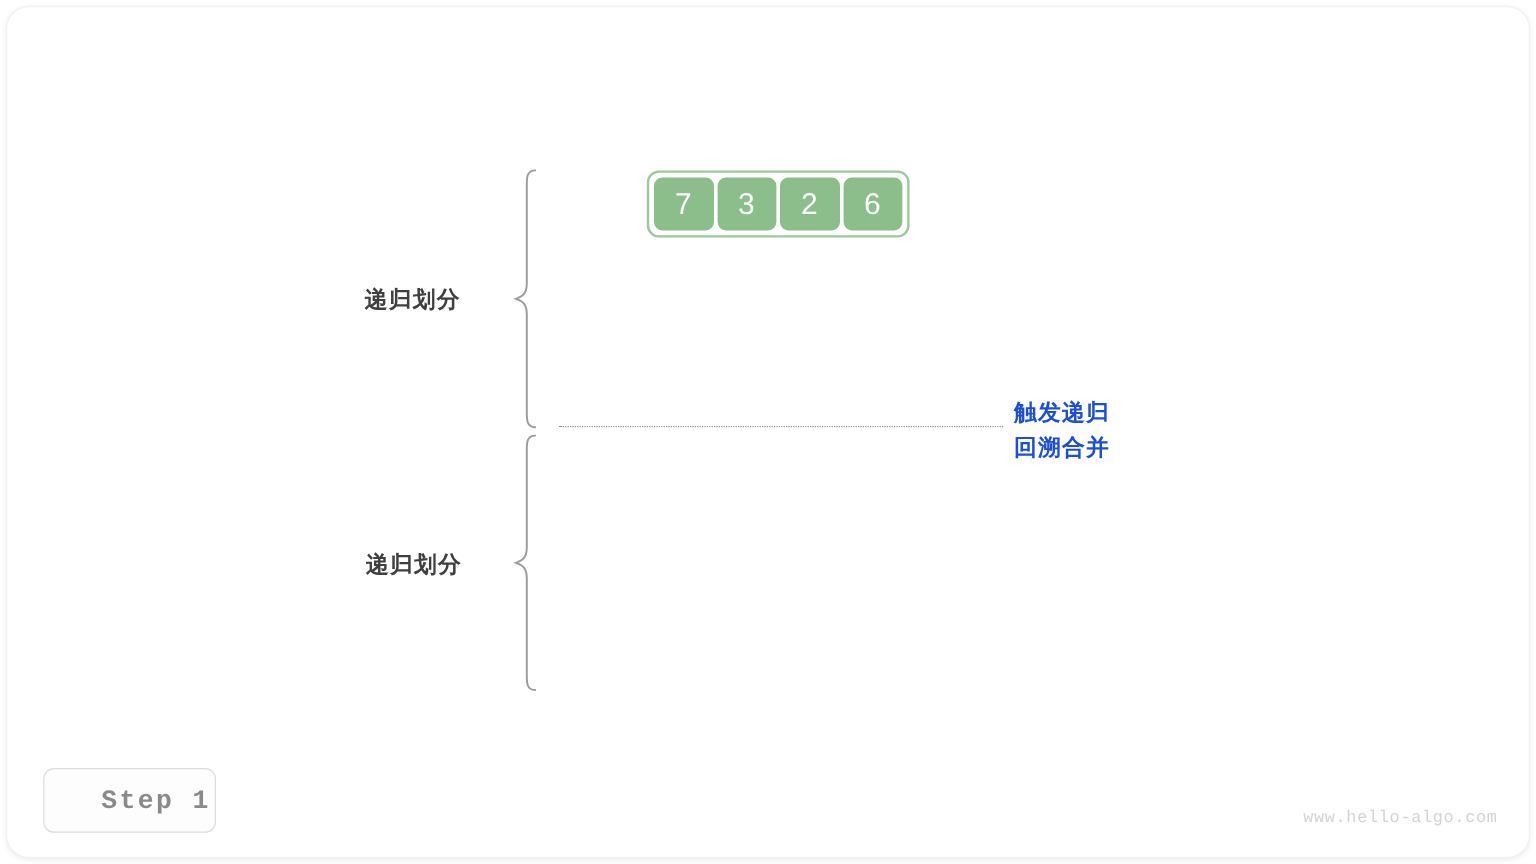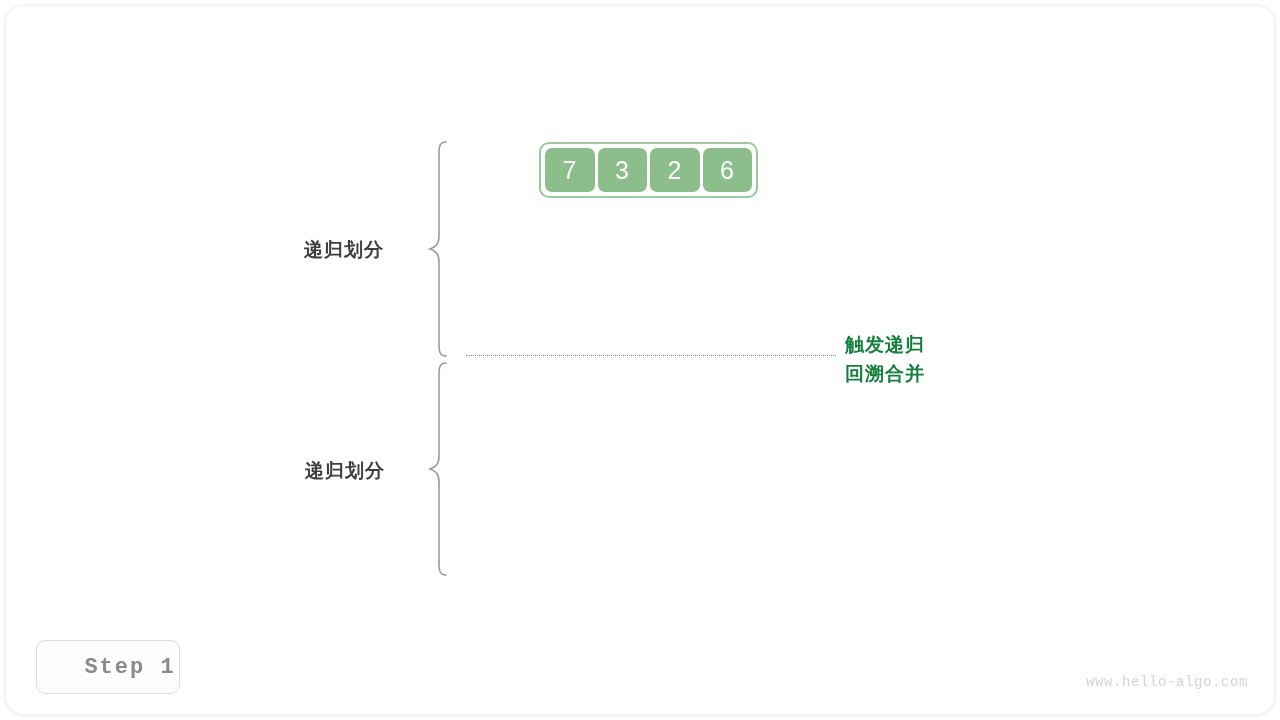--- a/index.html
+++ b/index.html
@@ -89,21 +89,21 @@
     border-top: 1.6px dotted #8f8f8f;
   }
 
   
   #annotation {
     position: absolute;
     left: 845px;
     top: 330px;
     font-size: 19px;
     font-weight: bold;
-    color: #15803d;
+    color: #1d4ed8;
     letter-spacing: 1px;
     line-height: 29px;
     white-space: nowrap;
   }
 
   
   #step-badge {
     position: absolute;
     left: 36px;
     top: 640px;

